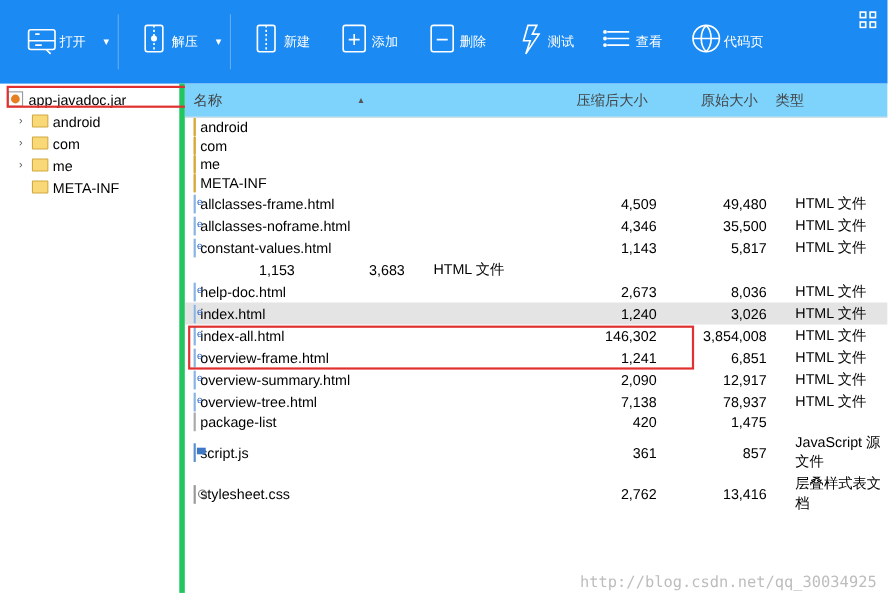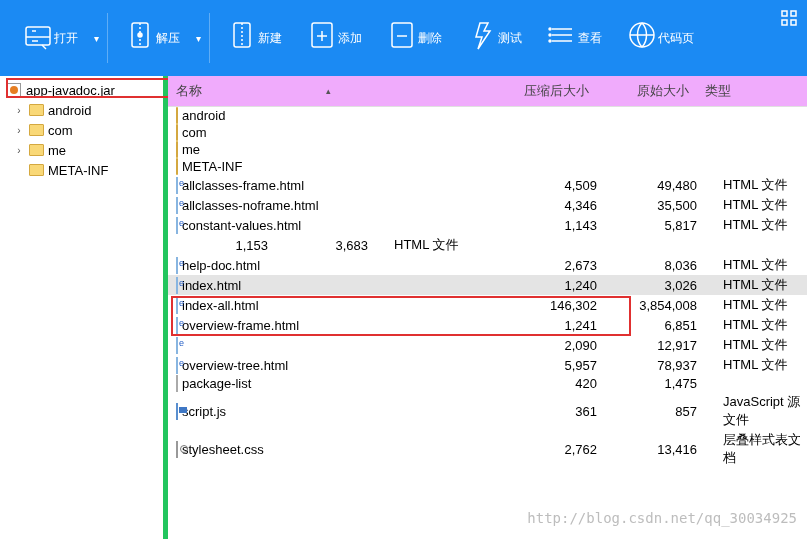--- a/index.html
+++ b/index.html
@@ -22,31 +22,31 @@
 .jar-ico::after{content:"";position:absolute;left:2px;top:2px;width:8px;height:8px;background:#e67e22;border-radius:50%}
 .file-ico{width:14px;height:14px;background:#fff;border:1px solid #88b5e0;position:relative}
 .file-ico::after{content:"e";color:#2962c7;font-size:9px;position:absolute;left:2px;top:0}
 .blank-ico{width:14px;height:14px;background:#fff;border:1px solid #aaa}
 .js-ico{width:14px;height:14px;background:#fff;border:1px solid #5a8fcf;position:relative}
 .js-ico::after{content:"";position:absolute;left:2px;top:3px;width:8px;height:6px;background:#3e77c4}
 .css-ico{width:14px;height:14px;background:#fff;border:1px solid #999;position:relative}
 .css-ico::after{content:"";position:absolute;left:3px;top:3px;width:6px;height:6px;border:1px solid #777;border-radius:50%}
 .highlight-red{border:2px solid #e03030;position:absolute}
 .list{flex:1;overflow:auto;position:relative}
-.list-header{display:flex;border-bottom:1px solid #e0e0e0;color:#444;padding:4px 0;position:sticky;top:0;background:#f0abfc}
+.list-header{display:flex;border-bottom:1px solid #e0e0e0;color:#444;padding:4px 0;position:sticky;top:0;background:#7dd3fc}
 .list-header .col{padding:2px 8px}
 .col-name{flex:1;display:flex;align-items:center;gap:4px}
 .col-comp{width:100px;text-align:right}
 .col-orig{width:100px;text-align:right}
 .col-type{width:110px;padding-left:26px}
 .list-row{display:flex;padding:1px 0;align-items:center}
 .list-row.sel{background:#e4e4e4}
 .list-row .col-name{padding-left:8px}
 .sort-arrow{font-size:9px;color:#555}
-.watermark{position:absolute;right:10px;bottom:13px;color:#bdbdbd;font-family:monospace;font-size:14px}
+.watermark{position:absolute;right:10px;bottom:1px;color:#bdbdbd;font-family:monospace;font-size:14px}
 </style>
 </head>
 <body>
 
 <div class="toolbar">
   <div class="tb-item">
     <svg viewBox="0 0 32 32">
         <rect x="4" y="8" width="24" height="18" rx="2"></rect>
         <path d="M4 18 L28 18"></path>
         <path d="M10 12 L14 12 M10 22 L16 22"></path>
@@ -271,31 +271,32 @@
             <span class="ico"><span class="file-ico"></span></span>
             <span>overview-frame.html</span>
           </div>
           <div class="col col-comp">1,241</div>
           <div class="col col-orig">6,851</div>
           <div class="col col-type">HTML 文件</div>
         </div>
         <div class="list-row">
           <div class="col col-name">
             <span class="ico"><span class="file-ico"></span></span>
+            <span>overview-summary.html</span>
           </div>
           <div class="col col-comp">2,090</div>
           <div class="col col-orig">12,917</div>
           <div class="col col-type">HTML 文件</div>
         </div>
         <div class="list-row">
           <div class="col col-name">
             <span class="ico"><span class="file-ico"></span></span>
             <span>overview-tree.html</span>
           </div>
-          <div class="col col-comp">5,957</div>
+          <div class="col col-comp">7,138</div>
           <div class="col col-orig">78,937</div>
           <div class="col col-type">HTML 文件</div>
         </div>
         <div class="list-row">
           <div class="col col-name">
             <span class="ico"><span class="blank-ico"></span></span>
             <span>package-list</span>
           </div>
           <div class="col col-comp">420</div>
           <div class="col col-orig">1,475</div>

